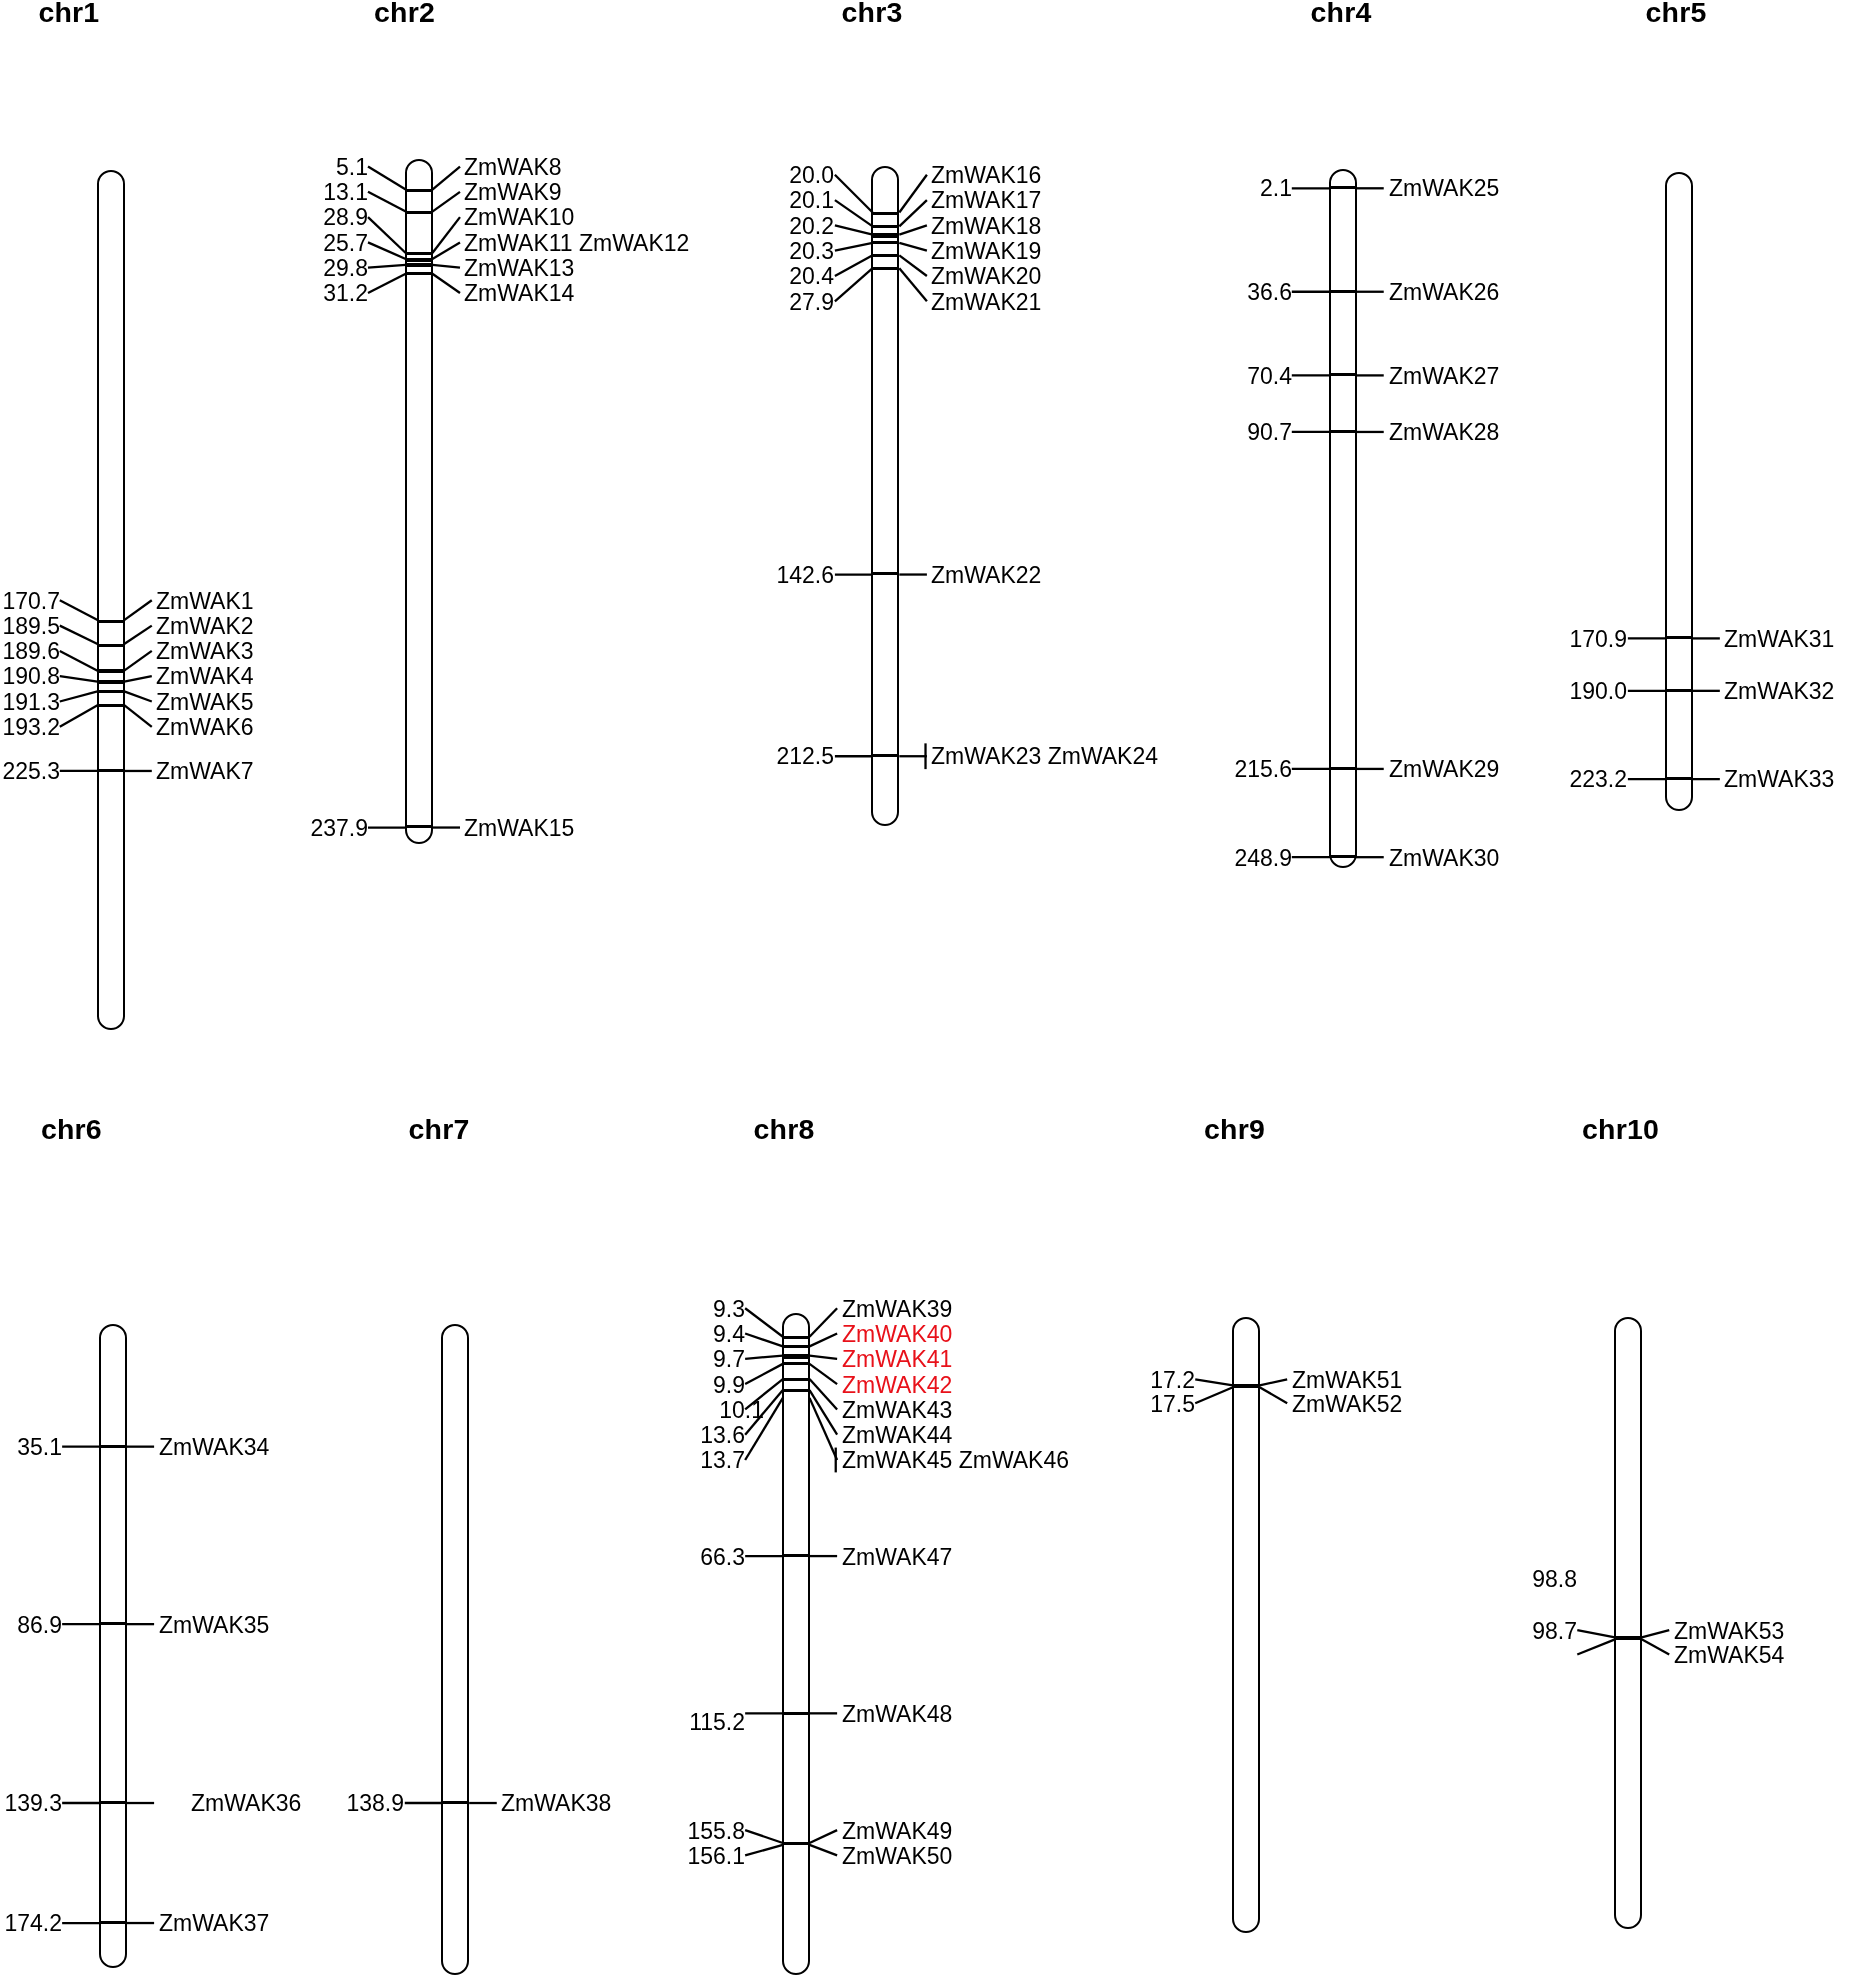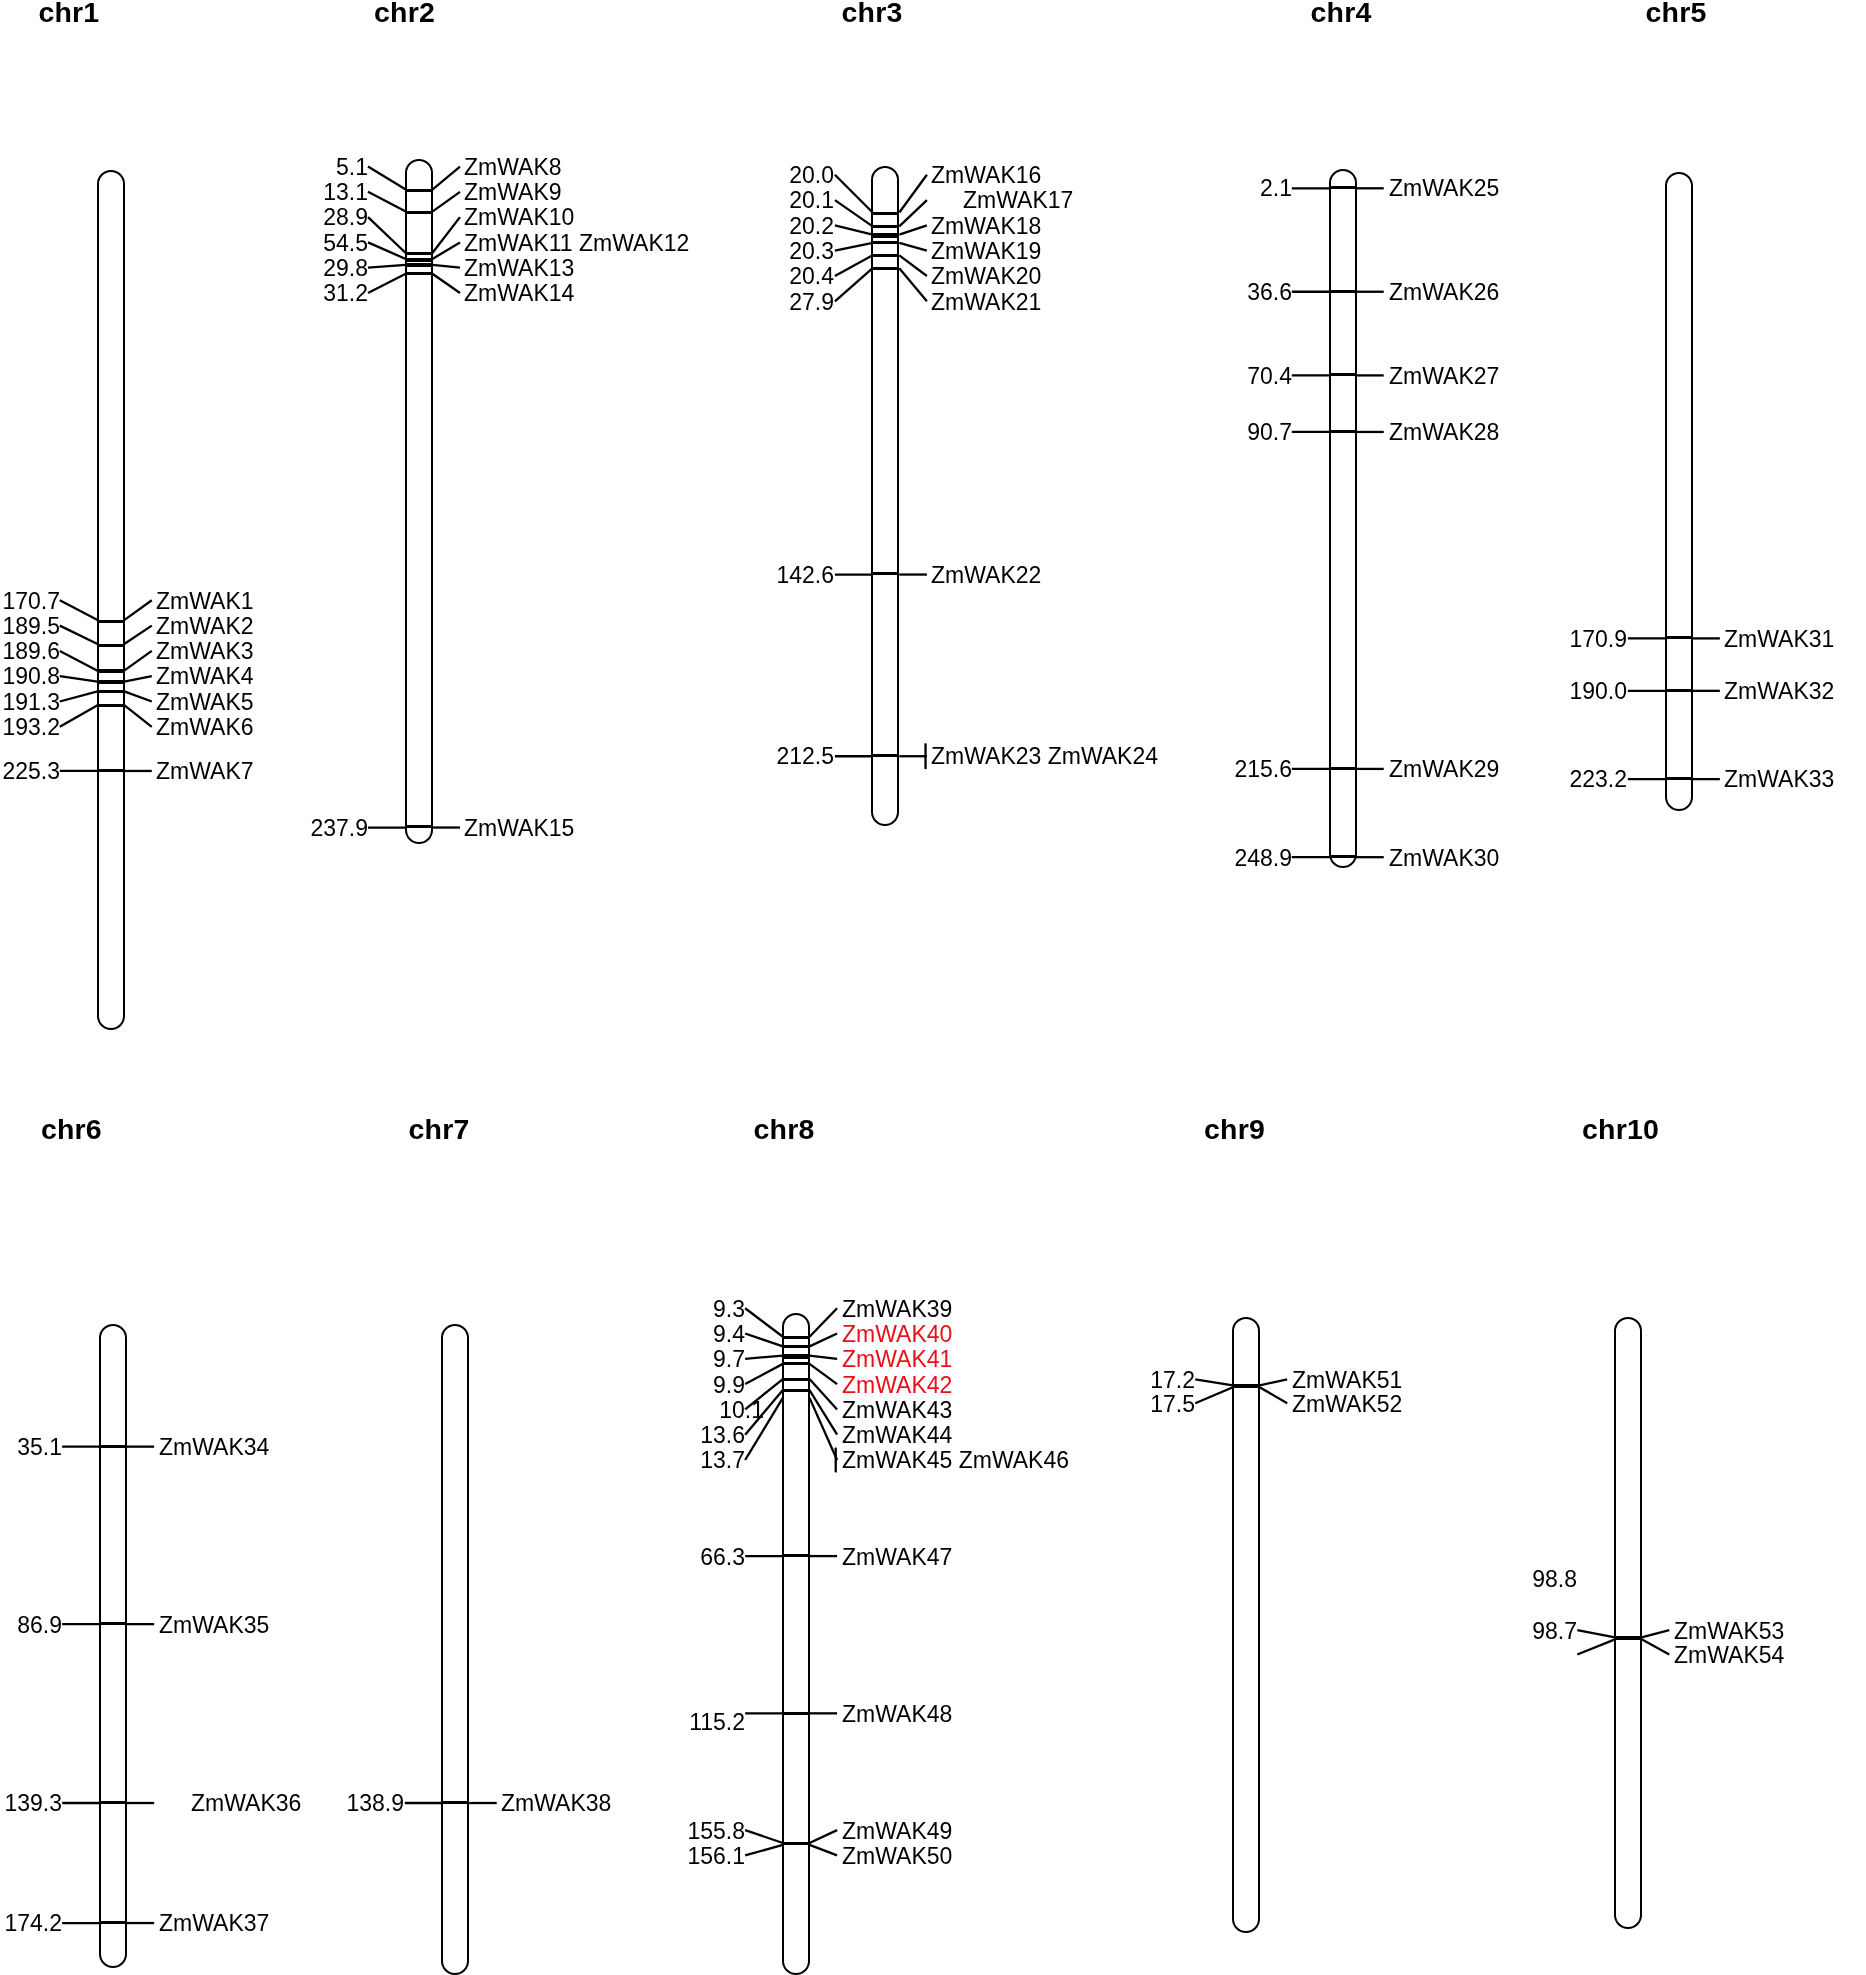--- a/index.html
+++ b/index.html
@@ -103,21 +103,21 @@
 
     <div class="lbl left" style="left:258px;top:156px;width:110px;">5.1</div>
     <div class="lbl right" style="left:464px;top:156px;">ZmWAK8</div>
 
     <div class="lbl left" style="left:258px;top:181px;width:110px;">13.1</div>
     <div class="lbl right" style="left:464px;top:181px;">ZmWAK9</div>
 
     <div class="lbl left" style="left:258px;top:206px;width:110px;">28.9</div>
     <div class="lbl right" style="left:464px;top:206px;">ZmWAK10</div>
 
-    <div class="lbl left" style="left:258px;top:232px;width:110px;">54.5</div>
+    <div class="lbl left" style="left:258px;top:232px;width:110px;">25.7</div>
     <div class="lbl right" style="left:464px;top:232px;">ZmWAK11 ZmWAK12</div>
 
     <div class="lbl left" style="left:258px;top:257px;width:110px;">29.8</div>
     <div class="lbl right" style="left:464px;top:257px;">ZmWAK13</div>
 
     <div class="lbl left" style="left:258px;top:282px;width:110px;">31.2</div>
     <div class="lbl right" style="left:464px;top:282px;">ZmWAK14</div>
 
     <div class="lbl left" style="left:258px;top:817px;width:110px;">237.9</div>
     <div class="lbl right" style="left:464px;top:817px;">ZmWAK15</div>
@@ -153,21 +153,21 @@
       <line x1="1955" y1="1249" x2="2015" y2="1249"></line>
       <line x1="1815" y1="1644" x2="1897" y2="1644"></line>
       <line x1="1955" y1="1644" x2="2015" y2="1644"></line>
       <line x1="2012" y1="1616" x2="2012" y2="1672"></line>
     </svg>
 
     <div class="lbl left" style="left:724px;top:164px;width:110px;">20.0</div>
     <div class="lbl right" style="left:931px;top:164px;">ZmWAK16</div>
 
     <div class="lbl left" style="left:724px;top:189px;width:110px;">20.1</div>
-    <div class="lbl right" style="left:931px;top:189px;margin-left:32px;">ZmWAK17</div>
+    <div class="lbl right" style="left:931px;top:189px;">ZmWAK17</div>
 
     <div class="lbl left" style="left:724px;top:215px;width:110px;">20.2</div>
     <div class="lbl right" style="left:931px;top:215px;">ZmWAK18</div>
 
     <div class="lbl left" style="left:724px;top:240px;width:110px;">20.3</div>
     <div class="lbl right" style="left:931px;top:240px;">ZmWAK19</div>
 
     <div class="lbl left" style="left:724px;top:265px;width:110px;">20.4</div>
     <div class="lbl right" style="left:931px;top:265px;">ZmWAK20</div>
 

